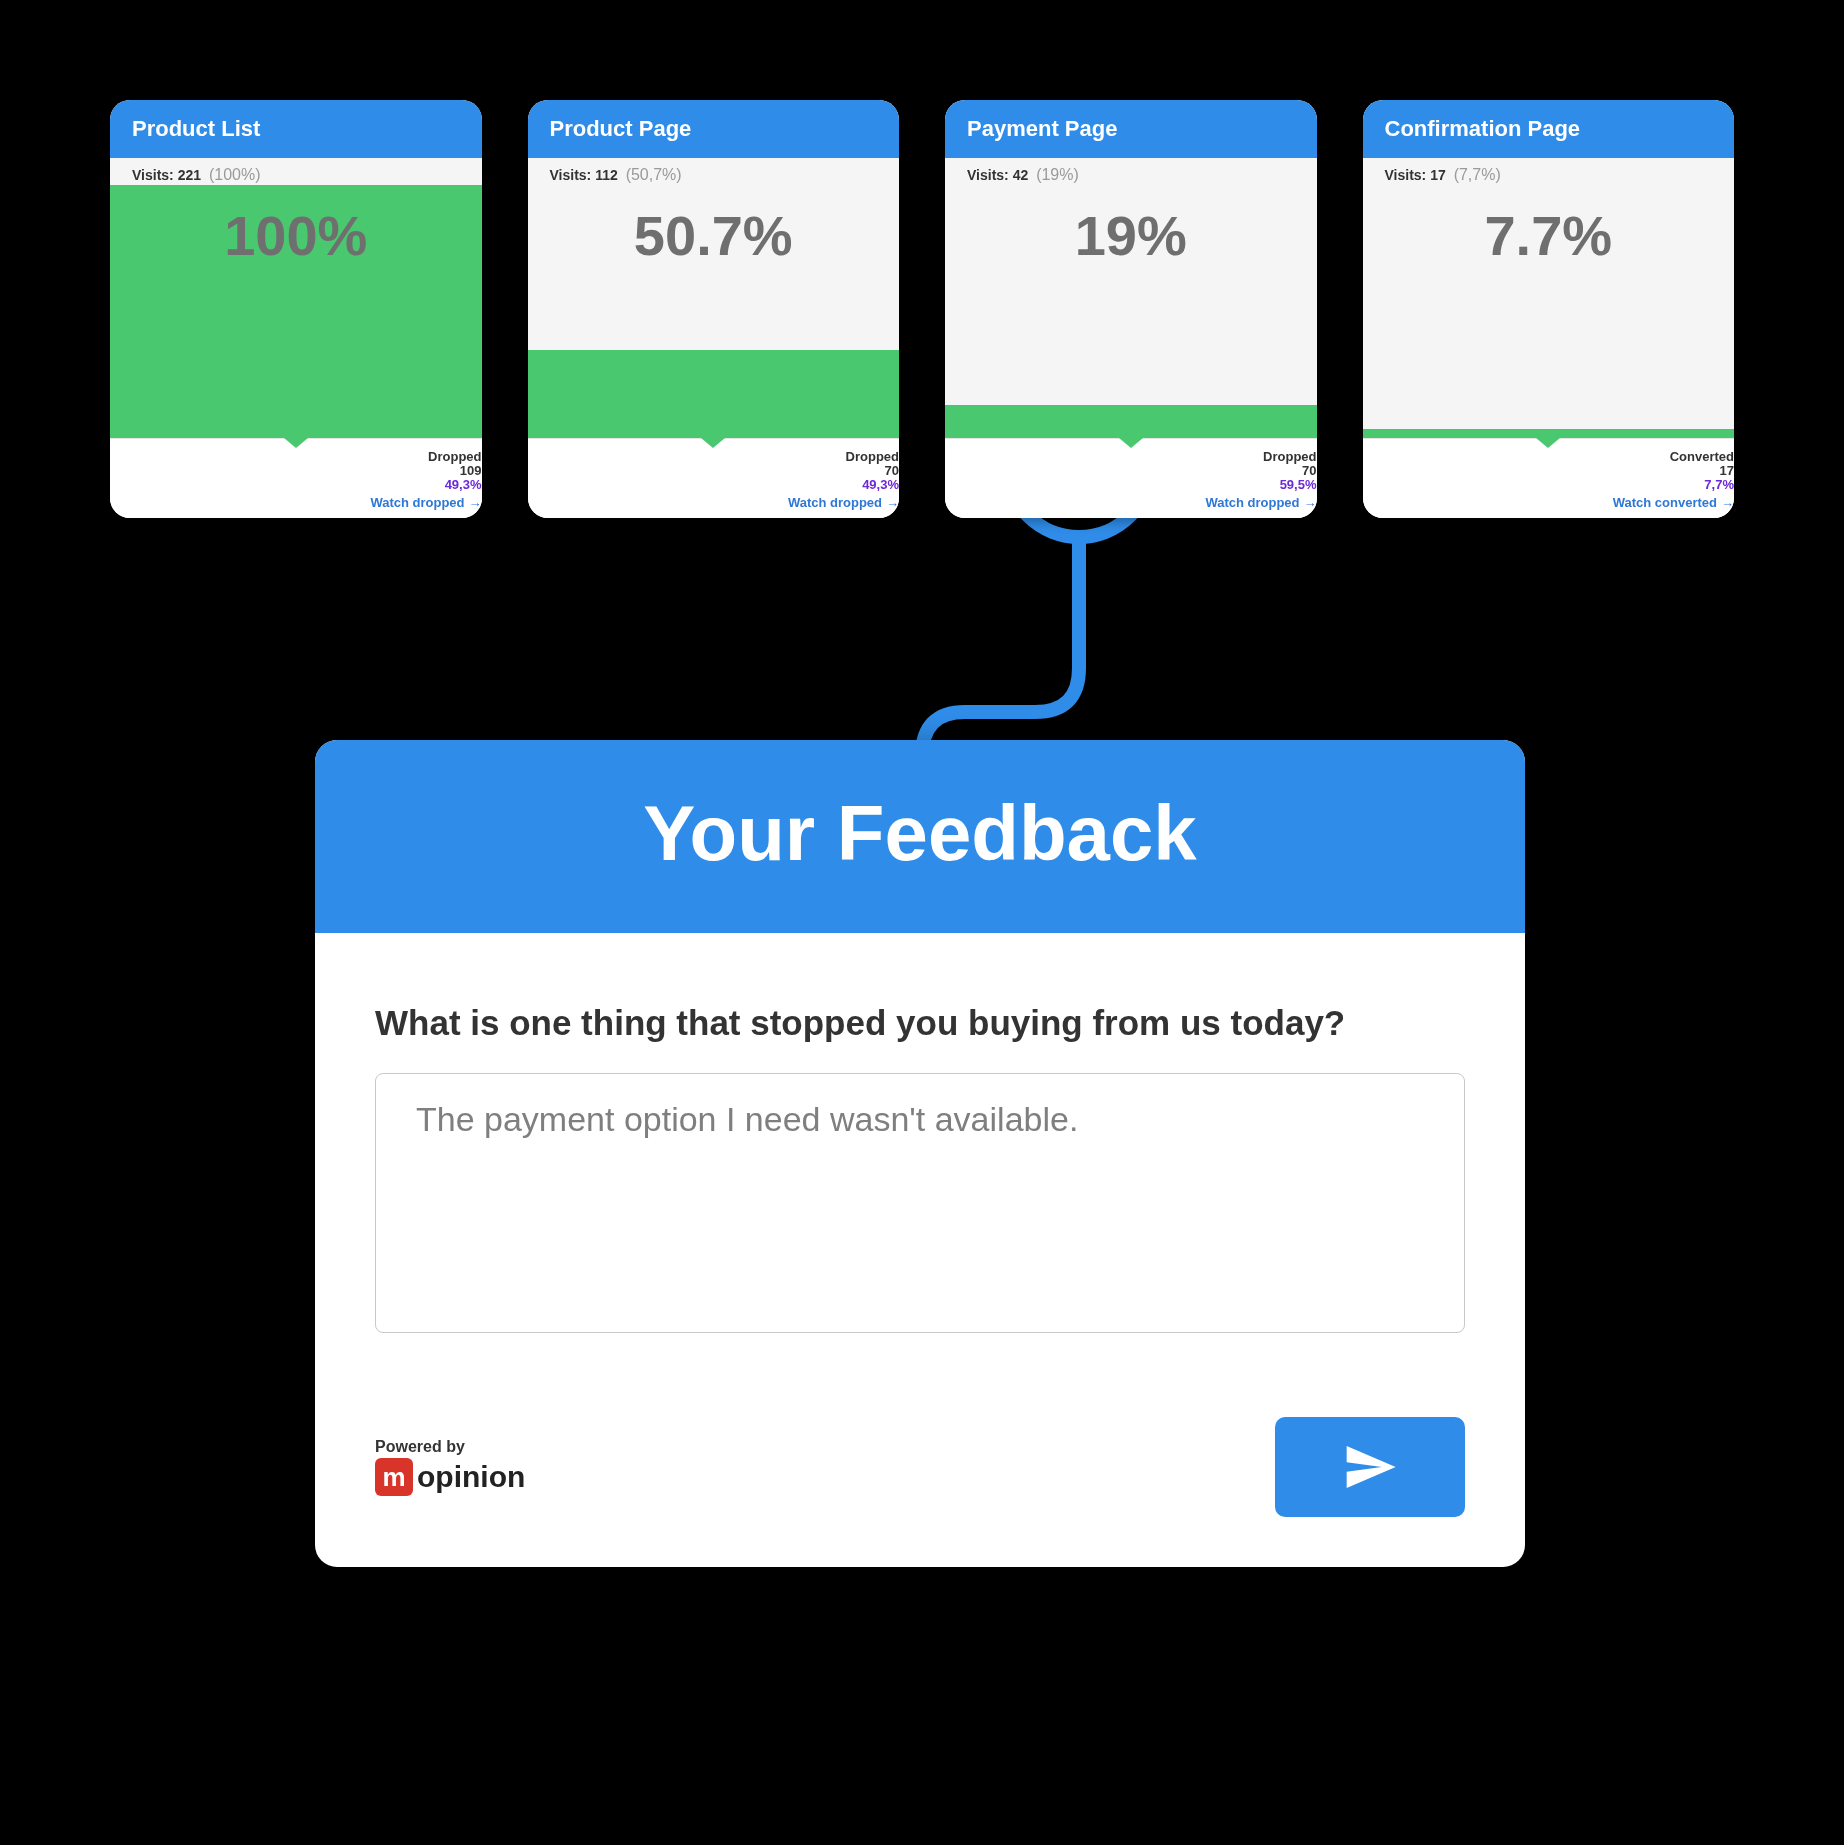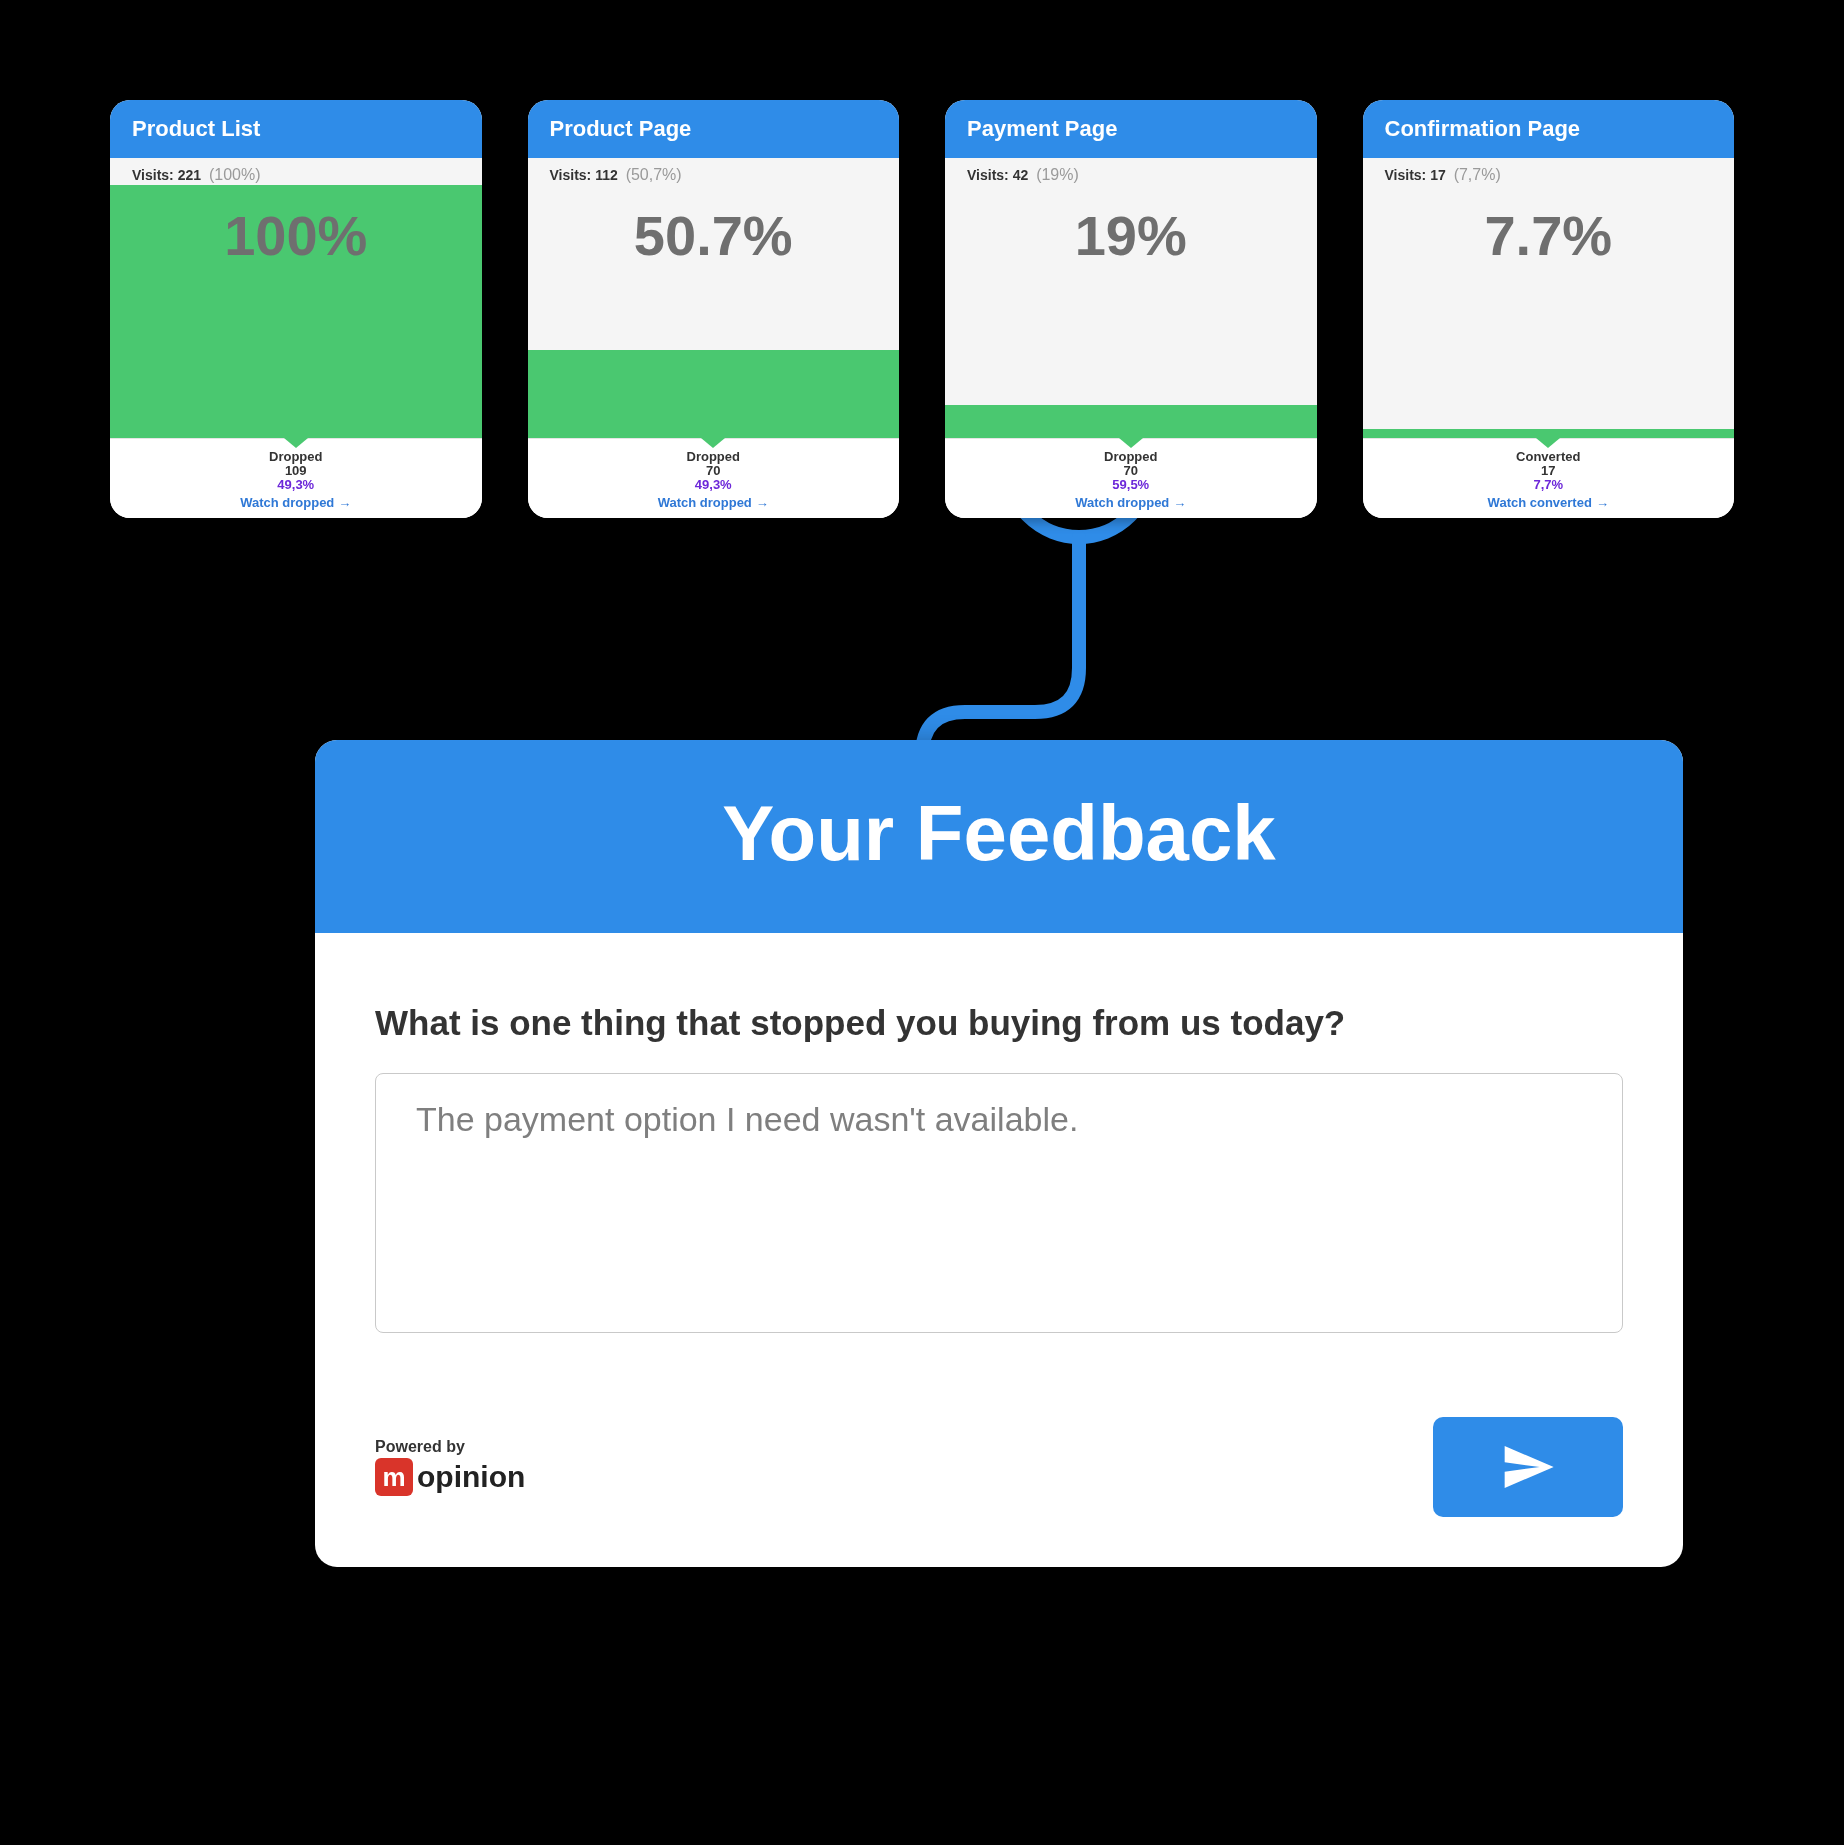--- a/index.html
+++ b/index.html
@@ -72,21 +72,21 @@
     font-size: 56px;
     font-weight: 800;
     color: #6f6f6f;
   }
   .card-footer {
     position: absolute;
     bottom: 0;
     left: 0;
     right: 0;
     height: 80px;
-    text-align: center;
+    text-align: right;
     padding-top: 10px;
     background: #fff;
     border-top: 1px solid #e5e5e5;
   }
   .chevron-down {
     position: absolute;
     top: -1px;
     left: 50%;
     transform: translateX(-50%);
     width: 0;
@@ -130,21 +130,21 @@
     height: 1845px;
     z-index: 1;
     pointer-events: none;
   }
 
   
   .feedback {
     position: absolute;
     top: 740px;
     left: 315px;
-    width: 1368px;
+    width: 1210px;
     background: #fff;
     border-radius: 22px;
     overflow: hidden;
     box-shadow: 0 8px 30px rgba(0,0,0,.45);
     z-index: 3;
   }
   .feedback-header {
     background: #2f8ce8;
     color: #fff;
     text-align: center;

